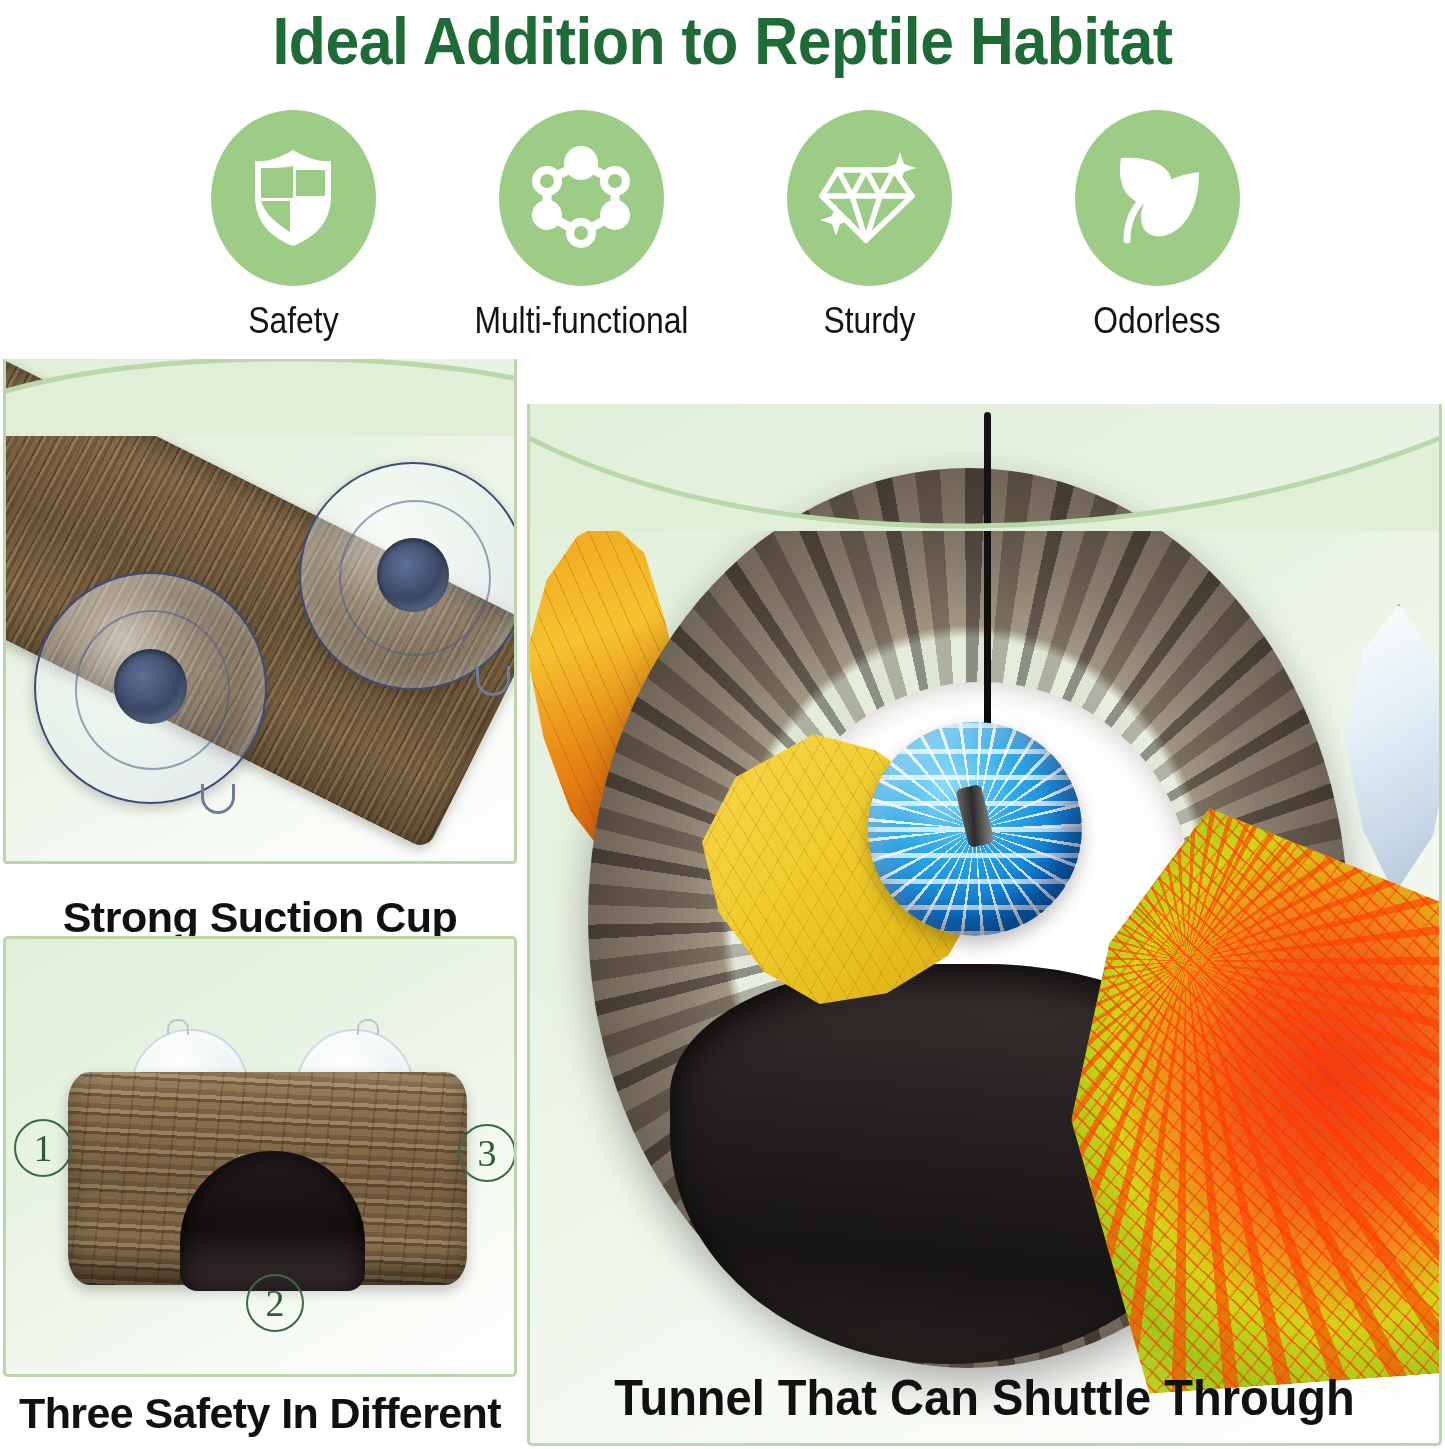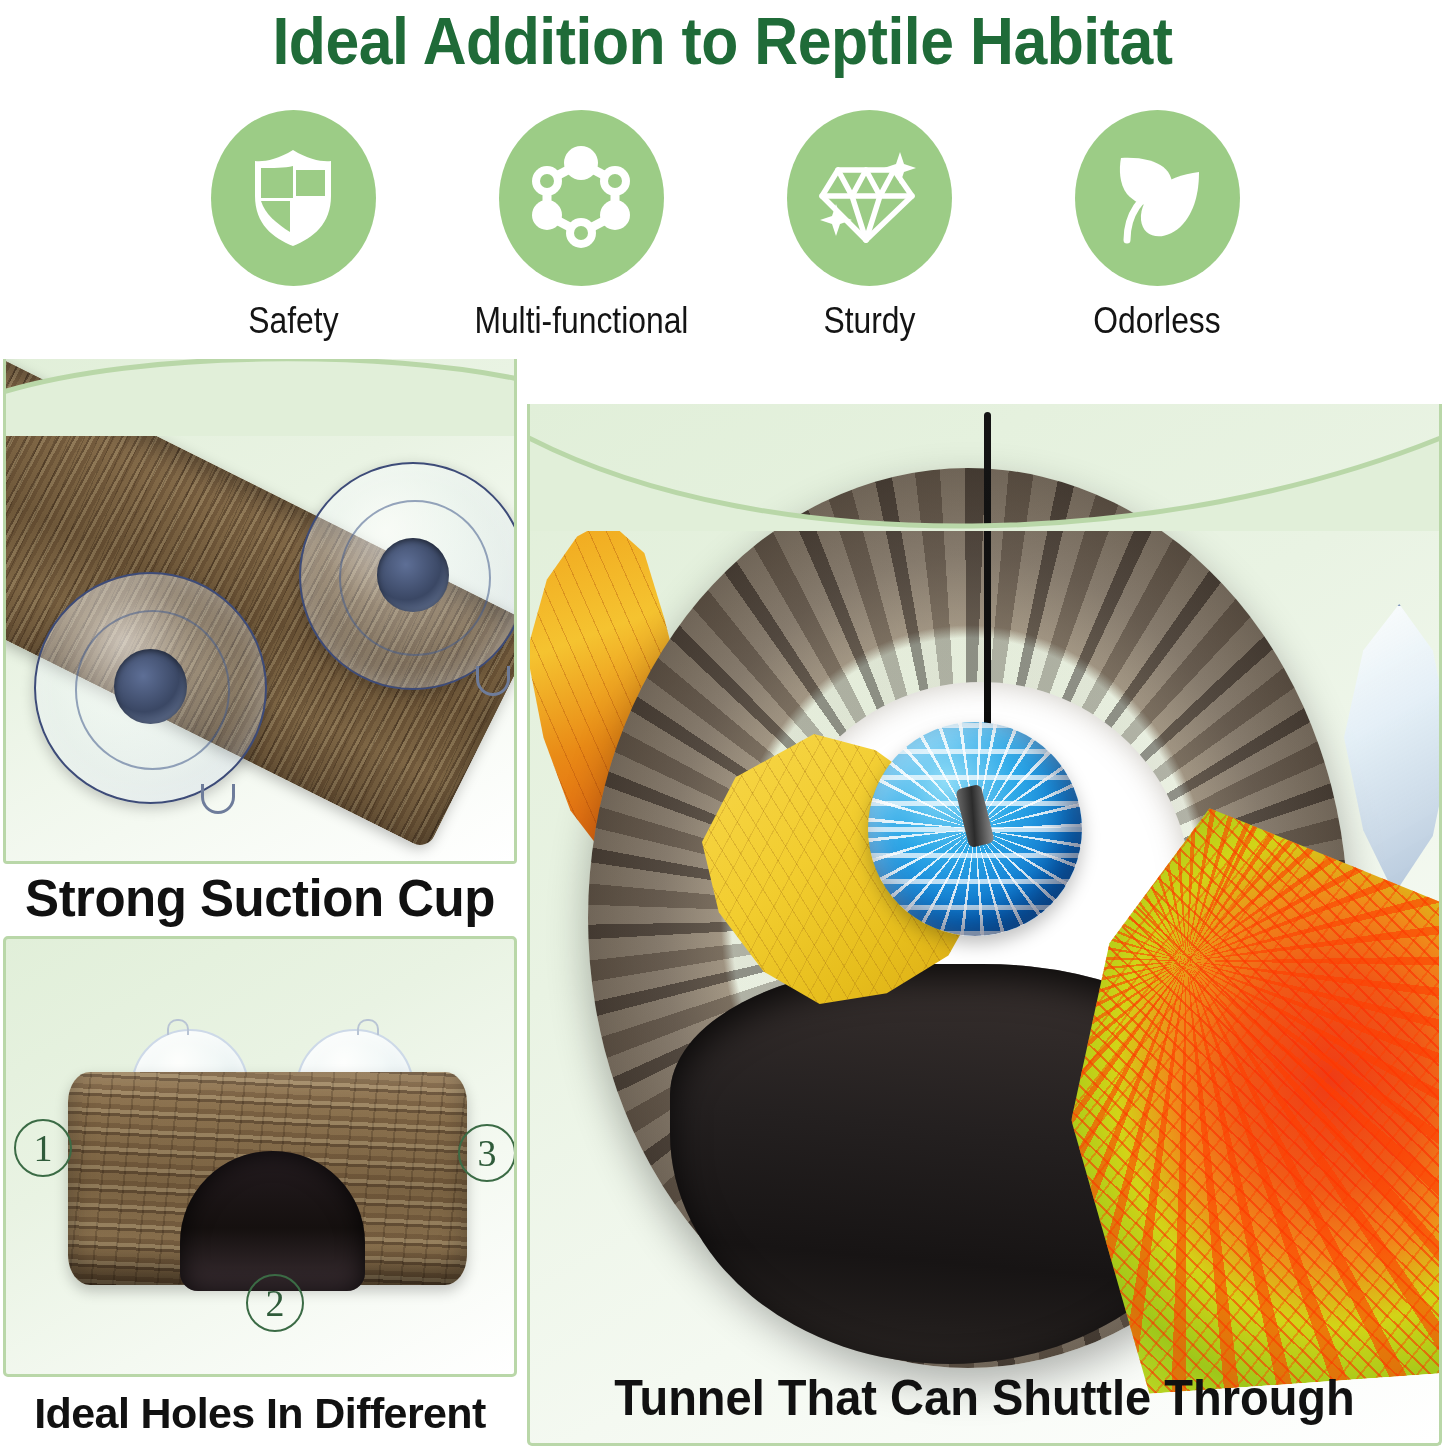--- a/index.html
+++ b/index.html
@@ -74,22 +74,22 @@
   #panel-suction{
     left:3px; top:359px; width:514px; height:505px;
     border-top:none;
     border-radius:0 0 4px 4px;
   }
   #panel-suction .curve-top{
     position:absolute; left:-3px; top:-3px; width:520px; height:80px;
     z-index:5; pointer-events:none;
   }
   #caption-suction{
-    top:874px; left:3px; width:514px;
-    font-size:51px; line-height:50px;
+    top:892px; left:3px; width:514px;
+    font-size:43px; line-height:50px;
     letter-spacing:-0.5px;
   }
 
   
   #panel-holes{
     left:3px; top:936px; width:514px; height:441px;
     border-radius:5px;
   }
   #caption-holes{
     top:1388px; left:3px; width:514px;
@@ -380,21 +380,21 @@
       <div class="holes-cup-wire" style="left:52%; top:-12px;"></div>
     </div>
     <div class="holes-log">
       <div class="holes-opening"></div>
     </div>
     <div class="num-badge" id="badge-1">1</div>
     <div class="num-badge" id="badge-2">2</div>
     <div class="num-badge" id="badge-3">3</div>
   </div>
 </div>
-<div class="panel-caption" id="caption-holes">Ideal Holes In Different</div>
+<div class="panel-caption" id="caption-holes">Three Safety In Different</div>
 
 <div class="panel" id="panel-tunnel">
   <div class="panel-photo tunnel-wrap">
     <div class="leaf leaf-orange"></div>
     <div class="tunnel-ring">
       <div class="tunnel-hole"></div>
     </div>
     <div class="tunnel-inner-dark"></div>
     <div class="leaf leaf-yellow"></div>
     <div class="leaf leaf-clear"></div>

